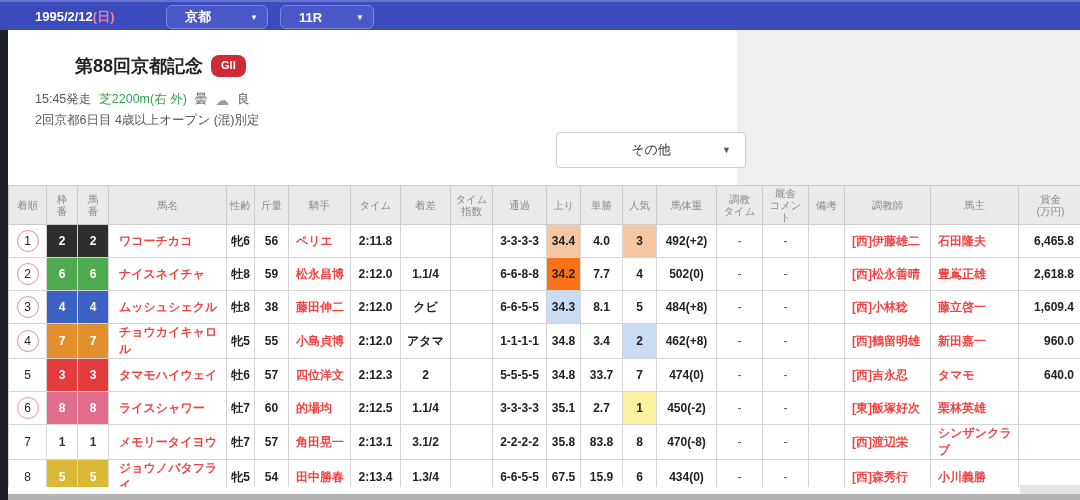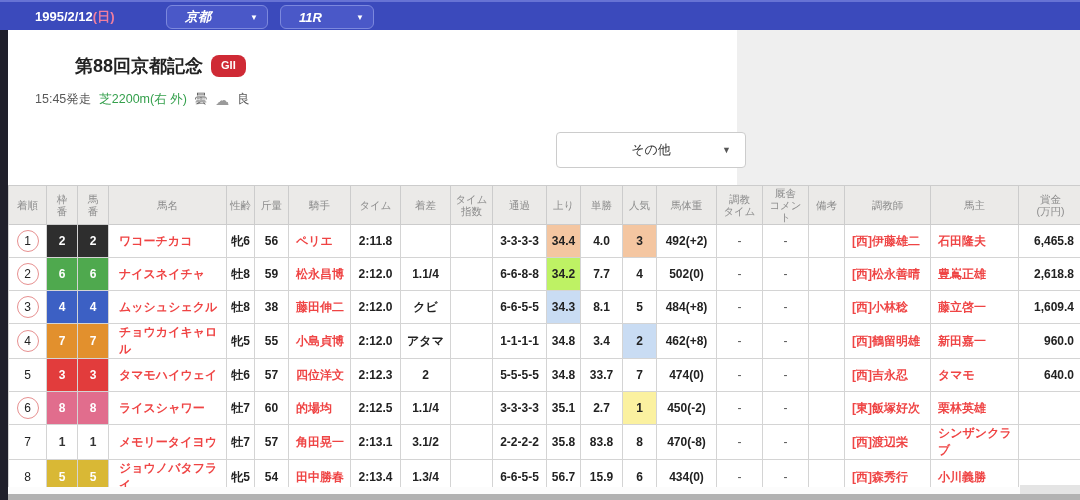--- a/index.html
+++ b/index.html
@@ -7,21 +7,21 @@
   .stage{position:relative;width:1080px;height:500px;}
 
   
   .topbar{position:absolute;left:0;top:0;width:1080px;height:30px;
     background:#3b4abc;border-top:2px solid #6773d4;box-sizing:border-box;}
   .tb-date{position:absolute;left:35px;top:6px;font-size:13px;font-weight:bold;color:#fff;}
   .tb-date .dow{color:#f07f9f;font-weight:bold;}
   .tb-select{position:absolute;top:3px;height:24px;background:#4a58c8;
     border:1px solid #7c88dd;border-radius:6px;box-sizing:border-box;
     color:#fff;font-size:13px;font-weight:bold;display:flex;align-items:center;
-    justify-content:space-between;padding:0 9px 0 18px;cursor:pointer;font-style:italic;}
+    justify-content:space-between;padding:0 9px 0 18px;cursor:pointer;}
   .tb-select .caret{font-size:8px;color:#fff;margin-left:10px;}
   .sel-venue{left:166px;width:102px;}
   .sel-race{left:280px;width:94px;}
 
   
   .left-strip{position:absolute;left:0;top:30px;width:8px;height:470px;background:#20202b;}
   .below-table{position:absolute;left:8px;top:487px;width:1072px;height:7px;background:#fcfcfc;}
   .corner-gray{position:absolute;left:1020px;top:485px;width:60px;height:9px;background:#e4e4e4;}
   .hscrollbar{position:absolute;left:8px;top:494px;width:1072px;height:6px;background:#b2b2b2;}
 
@@ -90,20 +90,21 @@
       <span class="race-title">第88回京都記念</span>
       <span class="grade-badge">GII</span>
     </div>
     <div class="race-line1">
       <span>15:45発走</span>
       <span class="course">芝2200m(右 外)</span>
       <span>曇</span>
       <span class="cloud-icon">☁</span>
       <span>良</span>
     </div>
+    <div class="race-line2">2回京都6日目 4歳以上オープン (混)別定</div>
   </div>
 
   <div class="other-select">
     <span>その他</span>
     <span class="caret">▼</span>
   </div>
 
   <div class="results-wrap">
     <table>
       <colgroup>
@@ -190,21 +191,21 @@
     <td class="frame-cell" style="background: rgb(79, 169, 78); color: rgb(255, 255, 255);">6</td>
     <td class="frame-cell" style="background: rgb(79, 169, 78); color: rgb(255, 255, 255);">6</td>
     <td class="horse"><span class="link">ナイスネイチャ</span></td>
     <td>牡8</td>
     <td>59</td>
     <td class="lt"><span class="link">松永昌博</span></td>
     <td>2:12.0</td>
     <td>1.1/4</td>
     <td></td>
     <td>6-6-8-8</td>
-    <td style="background: #bef264;">34.2</td>
+    <td style="background: #f97316;">34.2</td>
     <td>7.7</td>
     <td>4</td>
     <td>502(0)</td>
     <td class="dash">-</td>
     <td class="dash">-</td>
     <td></td>
     <td class="lt"><span class="link">[西]松永善晴</span></td>
     <td class="lt"><span class="link">豊嶌正雄</span></td>
     <td class="prize">2,618.8</td>
   </tr>
@@ -328,21 +329,21 @@
     <td class="frame-cell" style="background: rgb(217, 184, 53); color: rgb(255, 255, 255);">5</td>
     <td class="frame-cell" style="background: rgb(217, 184, 53); color: rgb(255, 255, 255);">5</td>
     <td class="horse"><span class="link">ジョウノバタフライ</span></td>
     <td>牝5</td>
     <td>54</td>
     <td class="lt"><span class="link">田中勝春</span></td>
     <td>2:13.4</td>
     <td>1.3/4</td>
     <td></td>
     <td>6-6-5-5</td>
-    <td>56.7</td>
+    <td>67.5</td>
     <td>15.9</td>
     <td>6</td>
     <td>434(0)</td>
     <td class="dash">-</td>
     <td class="dash">-</td>
     <td></td>
     <td class="lt"><span class="link">[西]森秀行</span></td>
     <td class="lt"><span class="link">小川義勝</span></td>
     <td class="prize"></td>
   </tr>

